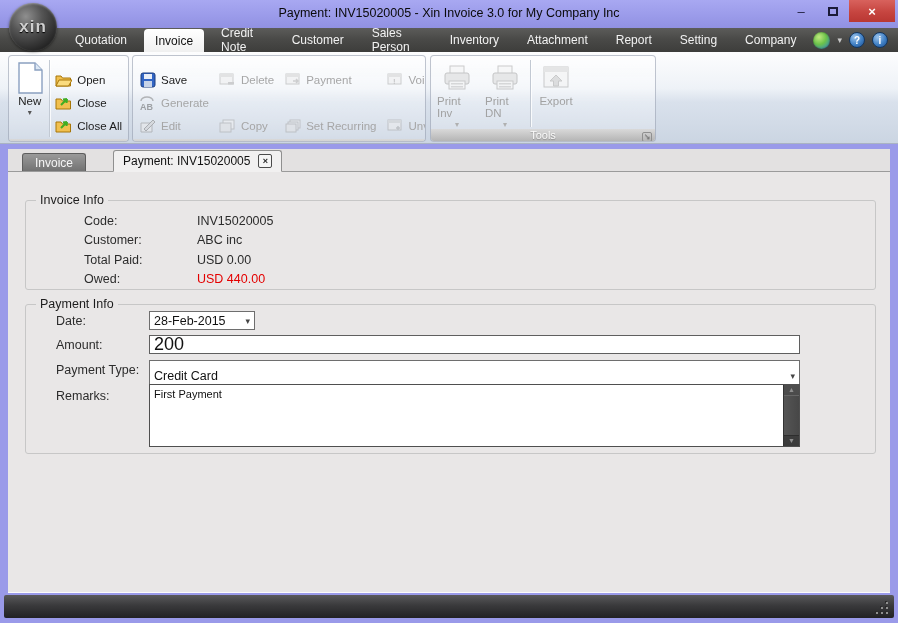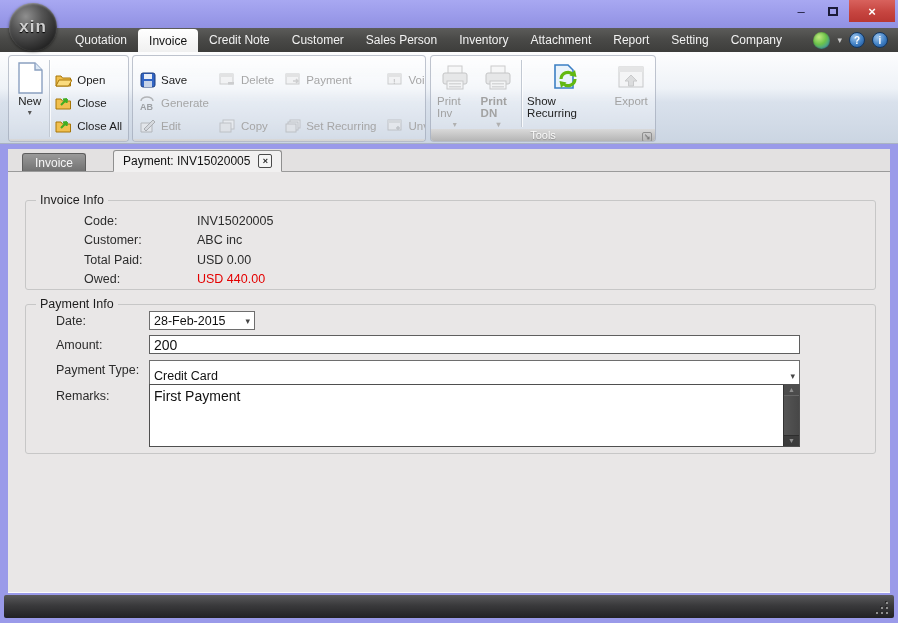--- a/index.html
+++ b/index.html
@@ -16,21 +16,21 @@
   .max-glyph{width:10px;height:9px;border:2px solid #1b1b38;display:inline-block;}
   .logo{position:absolute;left:9px;top:3px;width:48px;height:48px;border-radius:50%;z-index:40;
     background:radial-gradient(circle at 35% 28%,#8f8f8f 0%,#555 35%,#262626 75%,#111 100%);
     box-shadow:0 1px 3px rgba(0,0,0,.5), inset 0 1px 2px rgba(255,255,255,.35);
     display:flex;align-items:center;justify-content:center;}
   .logo span{color:#cfcfcf;font-size:17px;font-weight:bold;letter-spacing:1px;text-shadow:0 1px 1px #000;}
 
   
   .menubar{position:absolute;left:0;top:28px;width:898px;height:24px;
     background:linear-gradient(180deg,#5c5c5a 0%,#4a4a48 45%,#3d3d3b 100%);
-    display:flex;align-items:stretch;padding-left:64px;}
+    display:flex;align-items:stretch;padding-left:64px;gap:6px;}
   .menu-item{display:flex;align-items:center;padding:0 11px;font-size:12px;color:#f2f2f2;cursor:default;}
   .menu-item.active{background:linear-gradient(180deg,#ffffff,#f0f0f0);color:#111;border-radius:4px 4px 0 0;margin-top:1px;}
   .menu-right{margin-left:auto;display:flex;align-items:center;gap:7px;padding-right:10px;}
   .globe{width:17px;height:17px;border-radius:50%;
     background:radial-gradient(circle at 35% 30%,#bfe97e 0%,#6cc24a 45%,#2f86d0 95%);
     box-shadow:inset 0 0 2px rgba(0,0,0,.5);}
   .mini-caret{font-size:9px;color:#c9c9c9;}
   .round-badge{width:16px;height:16px;border-radius:50%;color:#fff;font-size:10px;font-weight:bold;
     background:radial-gradient(circle at 35% 30%,#9cc4ec 0%,#3f7fc4 55%,#1d4e8f 100%);
     display:flex;align-items:center;justify-content:center;border:1px solid #14365f;}
@@ -89,43 +89,44 @@
   .info-rows{padding:10px 0 0 30px;}
   .info-row{display:flex;height:19.5px;align-items:center;font-size:12.5px;color:#2c2c2c;}
   .info-row .ilabel{width:113px;}
   .info-row .ivalue{color:#2c2c2c;}
   .info-row .ivalue.red{color:#e40000;}
 
   .frm-label{position:absolute;left:30px;font-size:12.5px;color:#2c2c2c;}
   .combo{position:absolute;background:#fff;border:1px solid #6e6e6e;display:flex;align-items:center;
     font-size:12.5px;color:#111;padding:0 4px;cursor:default;}
   .combo .combo-caret{margin-left:auto;font-size:9px;color:#444;padding-left:6px;}
-  .txt-input{position:absolute;background:#fff;border:1px solid #5f5f5f;font-size:14px;color:#111;padding:0 4px;outline:none;}
+  .txt-input{position:absolute;background:#fff;border:1px solid #5f5f5f;font-size:18px;color:#111;padding:0 4px;outline:none;}
   .remarks-wrap{position:absolute;left:123px;top:79px;width:651px;height:63px;border:1px solid #4f4f4f;background:#fff;}
   .remarks-wrap textarea{position:absolute;left:0;top:0;width:calc(100% - 17px);height:100%;border:none;resize:none;outline:none;
-    font-size:14px;color:#111;padding:3px 4px;background:#fff;}
+    font-size:11px;color:#111;padding:3px 4px;background:#fff;}
   .vscroll{position:absolute;right:0;top:0;bottom:0;width:16px;border-left:1px solid #333;
     background:linear-gradient(180deg,#4e4e4e,#3a3a3a);display:flex;flex-direction:column;justify-content:space-between;align-items:center;}
   .vscroll .sarrow{font-size:7px;color:#8e8e8e;line-height:10px;}
   .vscroll .thumb{flex:1;width:100%;background:linear-gradient(90deg,#555,#474747);border-top:1px solid #666;border-bottom:1px solid #2e2e2e;}
 
   
   .statusbar{position:absolute;left:4px;right:4px;top:595px;height:23px;
     background:linear-gradient(180deg,#59595b 0%,#3a3a3c 45%,#222224 100%);border-radius:2px;}
   .grip{position:absolute;right:6px;bottom:4px;width:12px;height:12px;}
   .grip i{position:absolute;width:2px;height:2px;background:#8f8f8f;box-shadow:-1px -1px 0 #2a2a2a;}
   .g1{right:0;bottom:0;} .g2{right:0;bottom:5px;} .g3{right:5px;bottom:0;}
   .g4{right:0;bottom:10px;} .g5{right:10px;bottom:0;} .g6{right:5px;bottom:5px;}
 </style>
 </head>
 <body>
 
 <div class="window">
 
   <div class="titlebar">
+    <div class="title-text">Payment: INV15020005 - Xin Invoice 3.0 for My Company Inc</div>
     <div class="win-controls">
       <div class="win-btn">
           <span>–</span>
         </div>
       <div class="win-btn">
           <span class="max-glyph"></span>
         </div>
       <div class="win-btn close">
           <span>×</span>
         </div>
@@ -321,46 +322,34 @@
                   <rect x="7" y="1" width="14" height="8" fill="#f2f2f2" stroke="#9a9a9a"></rect>
                   <rect x="2" y="8" width="24" height="11" rx="2" fill="#d4d4d4" stroke="#909090"></rect>
                   <rect x="6" y="16" width="16" height="8" fill="#efefef" stroke="#9a9a9a"></rect>
                   <rect x="8" y="18" width="12" height="1.5" fill="#b5b5b5"></rect>
                   <rect x="8" y="21" width="12" height="1.5" fill="#b5b5b5"></rect>
                 </svg>
             </span>
             <span>Print Inv</span>
             <span class="caret">▾</span>
           </div>
-          <div class="big-btn disabled" style="width:48px;font-weight:bold;">
+          <div class="big-btn disabled" style="width:48px;">
             <span class="bicon">
               <svg width="28" height="26" viewBox="0 0 28 26">
                   <rect x="7" y="1" width="14" height="8" fill="#f2f2f2" stroke="#9a9a9a"></rect>
                   <rect x="2" y="8" width="24" height="11" rx="2" fill="#d4d4d4" stroke="#909090"></rect>
                   <rect x="6" y="16" width="16" height="8" fill="#efefef" stroke="#9a9a9a"></rect>
                   <rect x="8" y="18" width="12" height="1.5" fill="#b5b5b5"></rect>
                   <rect x="8" y="21" width="12" height="1.5" fill="#b5b5b5"></rect>
                 </svg>
             </span>
             <span>Print DN</span>
             <span class="caret">▾</span>
           </div>
           <div class="vsep"></div>
-          <div class="big-btn" style="width:96px;">
-            <span class="bicon">
-              <svg width="30" height="30" viewBox="0 0 30 30">
-                <path d="M4 2 h13 l5 5 v18 h-18z" fill="#eaf3fb" stroke="#3b7fc4" stroke-width="1.6"></path>
-                <path d="M10 16 a7 7 0 0 1 12-4.5" fill="none" stroke="#62b810" stroke-width="3.2"></path>
-                <polygon points="24,7 25.5,14 18.5,12.5" fill="#62b810"></polygon>
-                <path d="M24 16 a7 7 0 0 1 -12 4.5" fill="none" stroke="#62b810" stroke-width="3.2"></path>
-                <polygon points="10,25 8.5,18 15.5,19.5" fill="#62b810"></polygon>
-              </svg>
-            </span>
-            <span>Show Recurring</span>
-          </div>
           <div class="big-btn disabled" style="width:48px;">
             <span class="bicon">
               <svg width="28" height="26" viewBox="0 0 28 26">
                   <rect x="2" y="2" width="24" height="20" fill="#f0f0f0" stroke="#9a9a9a"></rect>
                   <rect x="2" y="2" width="24" height="5" fill="#cfcfcf"></rect>
                   <polygon points="14,10 20,16 16.5,16 16.5,21 11.5,21 11.5,16 8,16" fill="#c0c0c0" stroke="#9a9a9a"></polygon>
                 </svg>
             </span>
             <span>Export</span>
           </div>

